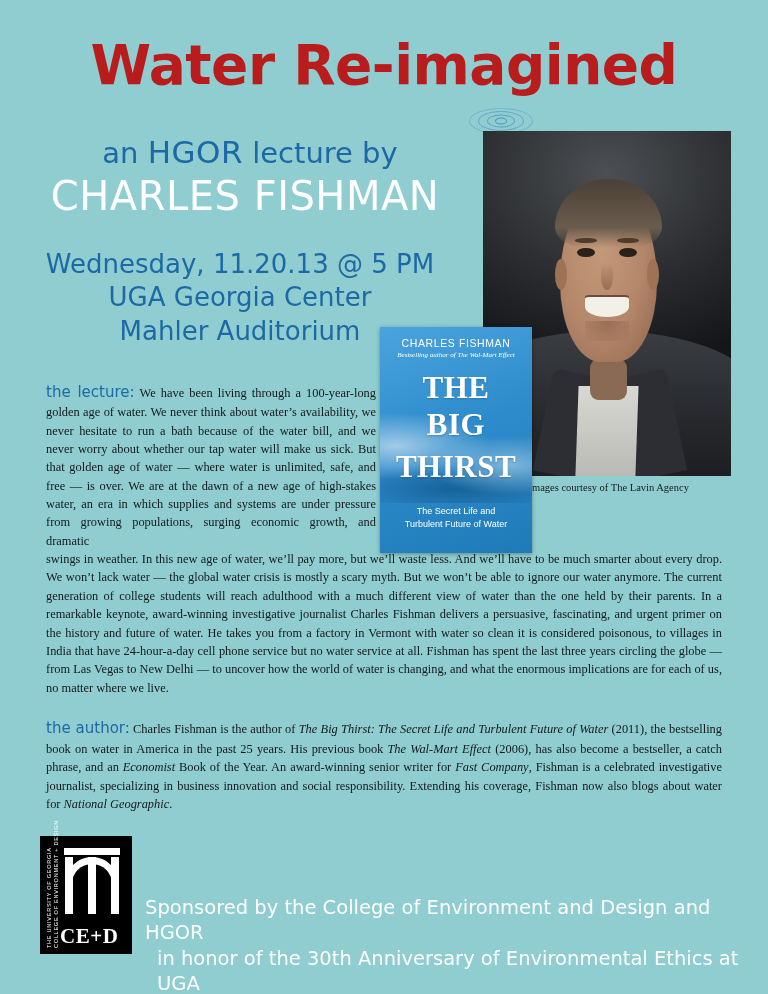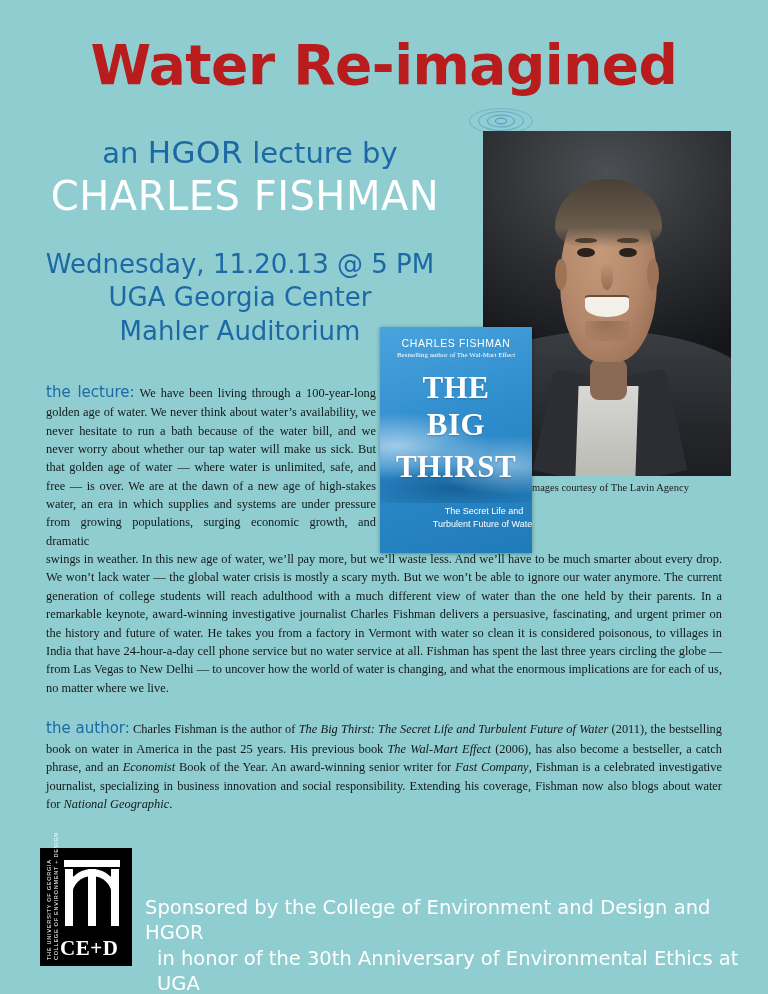--- a/index.html
+++ b/index.html
@@ -263,20 +263,21 @@
     font-size: 10.5px;
     letter-spacing: 0.6px;
     font-family: "Liberation Sans", sans-serif;
   }
   .book .b-tag {
     position: absolute;
     left: 0; top: 24px;
     width: 100%;
     text-align: center;
     font-size: 7px;
+    font-style: italic;
     font-family: "Liberation Serif", serif;
   }
   .book .b-t1, .book .b-t2, .book .b-t3 {
     position: absolute;
     width: 100%;
     text-align: center;
     font-size: 31px;
     font-weight: bold;
     line-height: 1;
     letter-spacing: 0.5px;
@@ -287,21 +288,20 @@
   .book .b-t2 { top: 82px; }
   .book .b-t3 { top: 124px; }
   .book .b-sub {
     position: absolute;
     left: 0; top: 178px;
     width: 100%;
     text-align: center;
     font-size: 9px;
     line-height: 1.45;
     font-family: "Liberation Sans", sans-serif;
-    padding-left: 28px;
   }
 
   
   .lecture-block {
     position: absolute;
     left: 46px;
     top: 381px;
     width: 676px;
     font-family: "Liberation Serif", serif;
     font-size: 12.4px;
@@ -338,21 +338,20 @@
 
   
   .ced-logo {
     position: absolute;
     left: 40px;
     top: 836px;
     width: 92px;
     height: 118px;
     background: #000000;
     color: #ffffff;
-    margin-top: 12px;
   }
   .ced-logo .vert {
     position: absolute;
     left: 2px;
     top: 0;
     width: 14px;
     height: 118px;
     font-size: 5.6px;
     letter-spacing: 0.7px;
     color: #ffffff;

